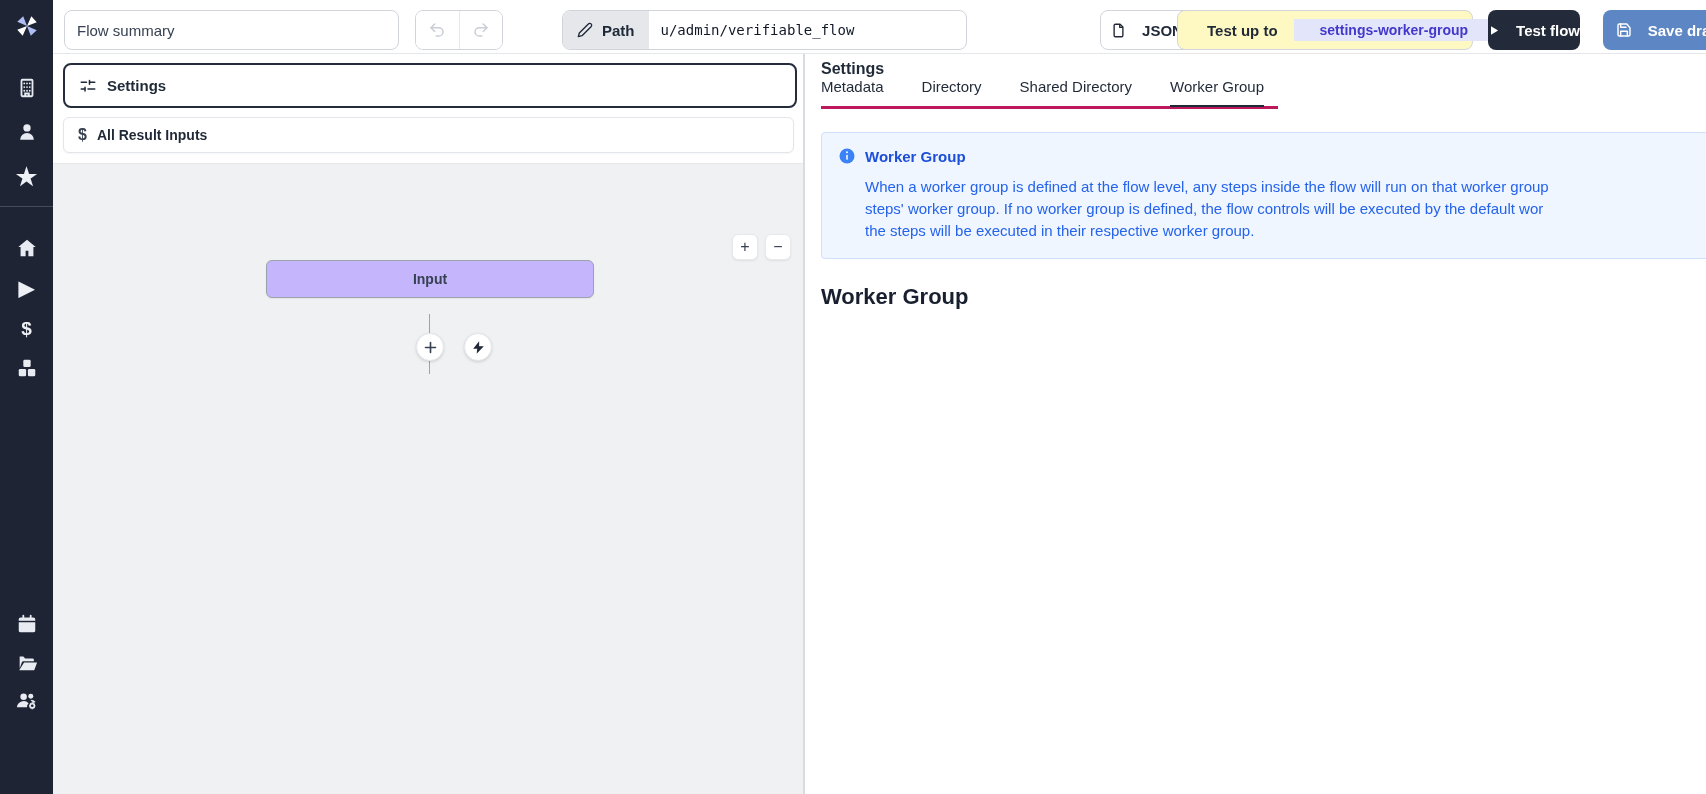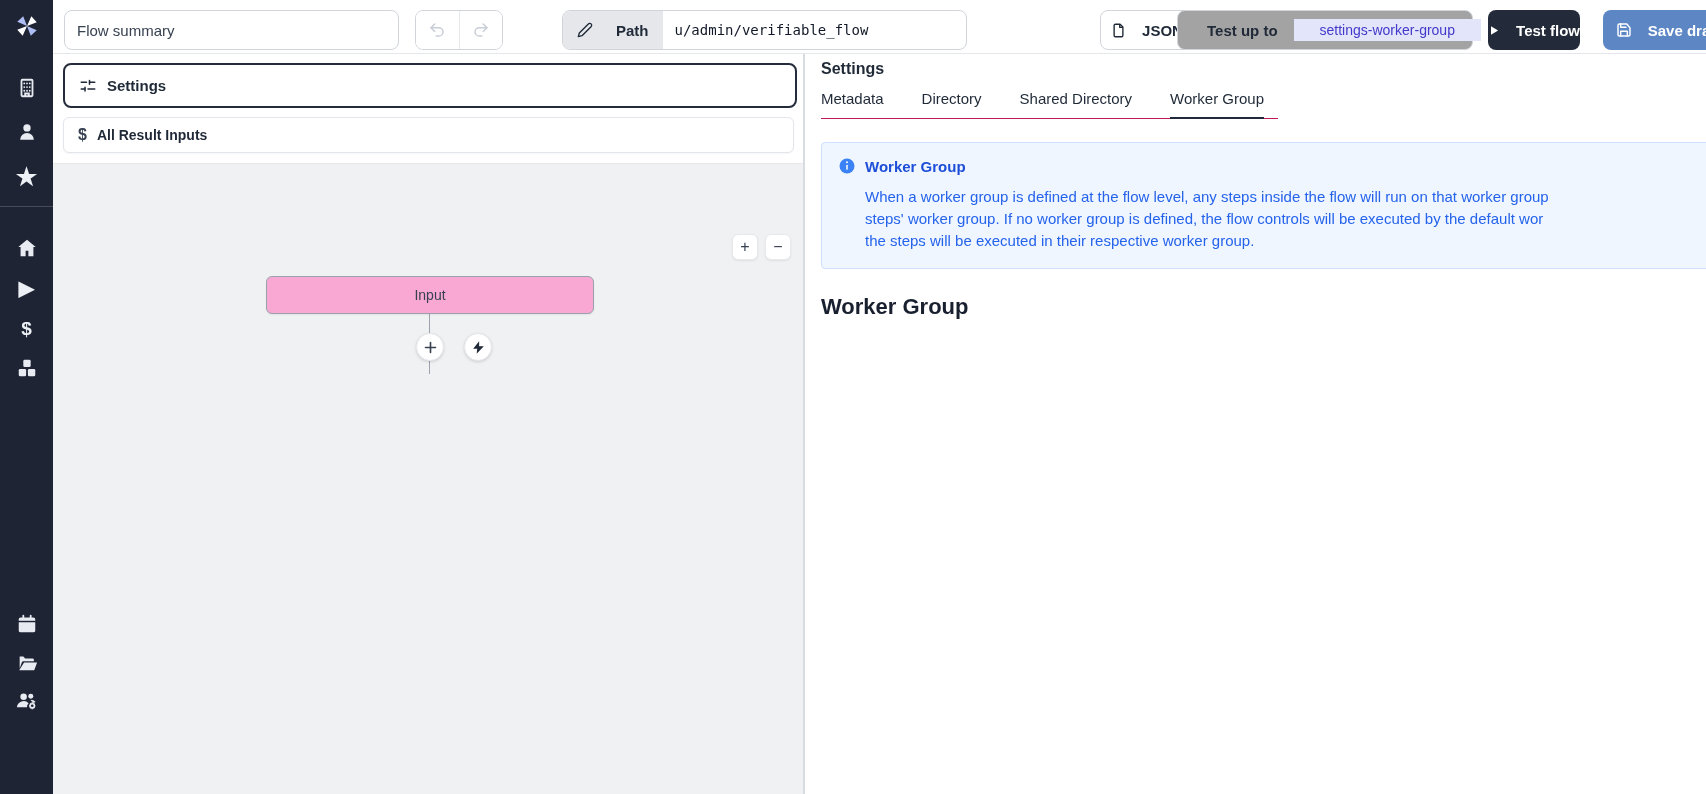--- a/index.html
+++ b/index.html
@@ -18,59 +18,59 @@
   
   .topbar { position:absolute; left:53px; top:0; width:1653px; height:54px; background:#fff;
             border-bottom:1px solid #e5e7eb; z-index:20; }
   .ctl { position:absolute; top:10px; height:40px; display:flex; align-items:center; border-radius:8px; }
   .summary-input { left:11px; width:335px; border:1px solid #d1d5db; background:#fff; padding:0 12px;
                    font-size:15px; color:#374151; font-family:"Liberation Sans",sans-serif; }
   .undoredo { left:362px; width:88px; border:1px solid #d1d5db; overflow:hidden; }
   .undoredo .half { width:44px; height:100%; display:flex; align-items:center; justify-content:center; background:#fff; cursor:pointer; }
   .undoredo .half + .half { border-left:1px solid #e5e7eb; }
   .pathgrp { left:509px; width:405px; border:1px solid #d1d5db; background:#fff; overflow:hidden; }
-  .path-chip { height:100%; display:flex; align-items:center; gap:23px; padding:0 14px; background:#e5e7eb;
+  .path-chip { height:100%; display:flex; align-items:center; gap:9px; padding:0 14px; background:#e5e7eb;
                font-weight:700; font-size:15px; color:#1f2937; }
   .path-val { padding:0 12px; font-family:"DejaVu Sans Mono", monospace; font-size:14px; color:#111827; white-space:nowrap; }
   .btn { display:flex; align-items:center; gap:16px; border-radius:8px; font-size:15px; cursor:pointer; white-space:nowrap; }
   .btn-json { left:1047px; width:94px; justify-content:center; border:1px solid #d1d5db; background:#fff;
               font-weight:700; color:#1f2937; }
-  .btn-testupto { left:1124px; width:296px; padding:0 13px; border:1px solid #d1d5db; background:#a3a3a3;
+  .btn-testupto { left:1124px; width:296px; padding:0 13px; border:1px solid #d1d5db; background:#fef9c3;
                   font-weight:600; color:#1f2937; }
-  .badge { background:#e3e6fb; color:#4338ca; font-weight:400; font-size:14px; padding:3px 26px; border-radius:0; }
+  .badge { background:#e3e6fb; color:#4338ca; font-weight:700; font-size:14px; padding:3px 26px; border-radius:0; }
   .btn-testflow { left:1435px; width:92px; justify-content:center; background:#232a39; color:#fff; font-weight:700; }
   .btn-savedraft { left:1550px; width:130px; justify-content:center; background:#5d86c5; color:#fff; font-weight:700; }
 
   
   .floweditor { position:absolute; left:53px; top:54px; width:750px; height:740px; background:#fff; }
   .panel-split { position:absolute; left:803px; top:54px; width:2px; height:740px; background:#d8dce1; z-index:10; }
   .node-bar { position:absolute; left:10px; display:flex; align-items:center; gap:10px; padding:0 14px;
               background:#fff; cursor:pointer; }
   .bar-settings { top:9px; width:734px; height:45px; border:2px solid #252c3b; border-radius:8px;
                   font-weight:700; font-size:15px; color:#1f2937; }
   .bar-static { top:63px; width:731px; height:36px; border:1px solid #e2e5ea; border-radius:6px;
                 box-shadow:0 1px 2px rgba(0,0,0,.04); font-weight:600; font-size:14px; color:#1f2937; }
   .dollar-glyph { font-size:16px; font-weight:700; color:#374151; }
   .canvas { position:absolute; left:0; top:109px; width:750px; height:631px; background:#f0f1f3; border-top:1px solid #e5e7eb; }
   .zoom-btn { position:absolute; width:26px; height:26px; background:#fff; border:1px solid #e7e9ed; border-radius:6px;
               box-shadow:0 1px 2px rgba(0,0,0,.08); display:flex; align-items:center; justify-content:center;
               font-size:16px; color:#374151; cursor:pointer; }
   .node { position:absolute; left:213px; width:328px; height:38px; border:1px solid #9aa3ad; border-radius:6px;
           display:flex; align-items:center; justify-content:center; font-size:14px; color:#374151;
           box-shadow:0 1px 2px rgba(0,0,0,.06); cursor:pointer; background:#fff; }
-  .node-input { top:112px; background:#f9a8d4; }
+  .node-input { top:96px; background:#c4b5fd;font-weight:bold; }
   .node-result { top:210px; }
   .edge { position:absolute; left:376px; top:150px; width:1px; height:60px; background:#9ca3af; }
   .orb { position:absolute; width:28px; height:28px; border-radius:50%; background:#fff; border:1px solid #e5e7eb;
          box-shadow:0 1px 3px rgba(0,0,0,.15); display:flex; align-items:center; justify-content:center; cursor:pointer; }
 
   
   .settings { position:absolute; left:805px; top:54px; width:901px; height:740px; background:#fff; overflow:hidden; padding-left:16px; }
   .settings h1 { font-size:16px; font-weight:700; color:#1f2937; margin-top:6px; }
-  .tabs { display:inline-flex; gap:38px; margin-top:12px; border-bottom:1px solid #be185d; padding-right:14px; }
+  .tabs { display:inline-flex; gap:38px; border-bottom:3px solid #be185d; padding-right:14px; }
   .tab { font-size:15px; font-weight:500; color:#1f2937; padding-bottom:10px; cursor:pointer; }
   .tab.active { border-bottom:2px solid #1f2937; margin-bottom:-1px; }
   .infobox { margin-top:23px; width:1040px; background:#eff6ff; border:1px solid #cfe0fc; border-radius:4px;
              padding:14px 16px 16px 16px; }
   .info-head { display:flex; align-items:center; gap:9px; }
   .info-title { font-size:15px; font-weight:700; color:#1d4ed8; }
   .info-lines { margin-left:27px; margin-top:11px; }
   .info-lines div { font-size:15px; color:#2563eb; line-height:22px; white-space:nowrap; overflow:hidden; }
   .section-title { margin-top:25px; font-size:22px; font-weight:700; color:#181f2e; }
   .select { margin-top:15px; width:190px; height:36px; border:1px solid #d1d5db; border-radius:8px;

